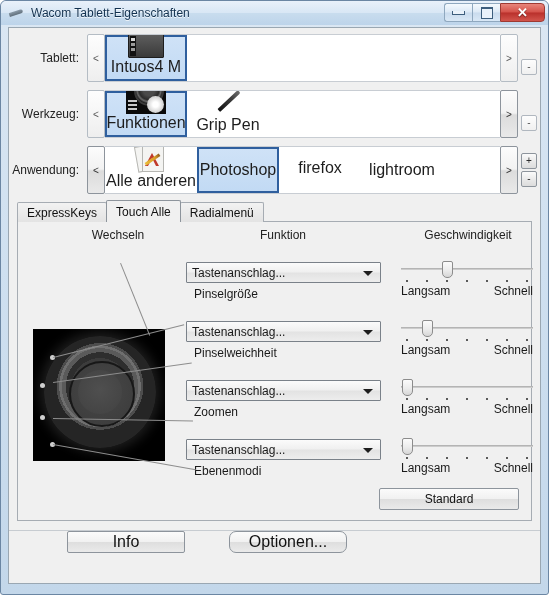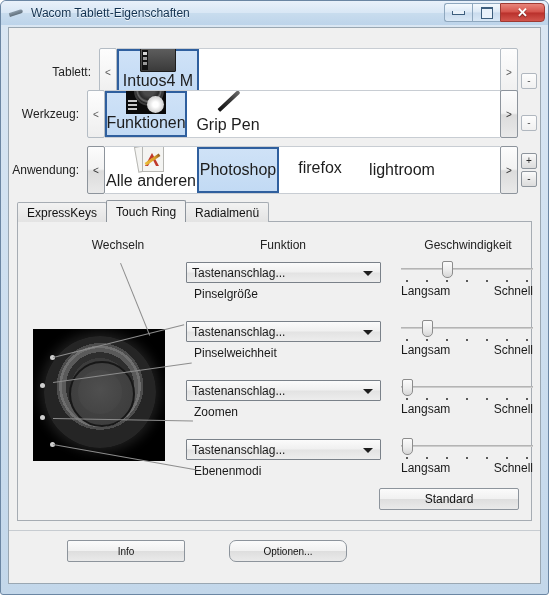--- a/index.html
+++ b/index.html
@@ -93,21 +93,21 @@
   }
 
   
   .row {
     position: absolute;
     left: 0; right: 0;
     height: 56px;
     display: flex;
     align-items: center;
   }
-  #row-tablet { top: 16px; padding-left: 12px; }
+  #row-tablet { top: 2px; }
   #row-tool { top: 58px; }
   #row-app { top: 114px; }
 
   .row-label {
     width: 78px;
     text-align: right;
     padding-right: 8px;
     font-size: 12px;
     color: #222;
     box-sizing: border-box;
@@ -320,21 +320,21 @@
     top: 193px;
     bottom: 62px;
     border: 1px solid #a6acb3;
     background: #f0f0f0;
     box-sizing: border-box;
   }
   .col-head {
     position: absolute;
     font-size: 12px;
     color: #222;
-    top: 16px;
+    top: 6px;
     text-align: center;
   }
   #head-wechseln { left: 40px; width: 120px; }
   #head-funktion { left: 205px; width: 120px; }
   #head-geschw { left: 375px; width: 150px; }
 
   
   #ringpic {
     position: absolute;
     left: 15px;
@@ -469,26 +469,26 @@
   
   #bottom-bar {
     position: absolute;
     left: 0; right: 0;
     bottom: 6px;
     height: 46px;
     border-top: 1px solid #c7ccd1;
   }
   .botbtn {
     position: absolute;
-    top: 9px;
+    top: 0;
     height: 22px;
     border: 1px solid #8d949c;
     background: linear-gradient(to bottom, #fbfbfb 0%, #f1f1f1 48%, #dedede 52%, #eaeaea 100%);
     display: flex; align-items: center; justify-content: center;
-    font-size: 10px; color: #111;
+    font-size: 16px; color: #111;
     box-sizing: border-box;
     border-radius: 2px;
   }
   #info-btn { left: 58px; width: 118px; }
   #options-btn { left: 220px; width: 118px; border-radius: 7px; }
 </style>
 </head>
 <body>
 
 <div id="window">
@@ -587,21 +587,21 @@
       </div>
       <div class="arrow-btn strong">&gt;</div>
       <div class="plusminus">
         <div class="pmbtn strong">+</div>
         <div class="pmbtn strong">-</div>
       </div>
     </div>
 
     <div id="tabs">
       <div class="tab">ExpressKeys</div>
-      <div class="tab active">Touch Ring</div>
+      <div class="tab active">Touch Alle</div>
       <div class="tab">Radialmenü</div>
     </div>
 
     <div id="tabpanel">
 
       <div class="col-head" id="head-wechseln">Wechseln</div>
       <div class="col-head" id="head-funktion">Funktion</div>
       <div class="col-head" id="head-geschw">Geschwindigkeit</div>
 
       <div class="leader" style="left:103px;top:41px;width:78px;transform:rotate(68deg);"></div>

